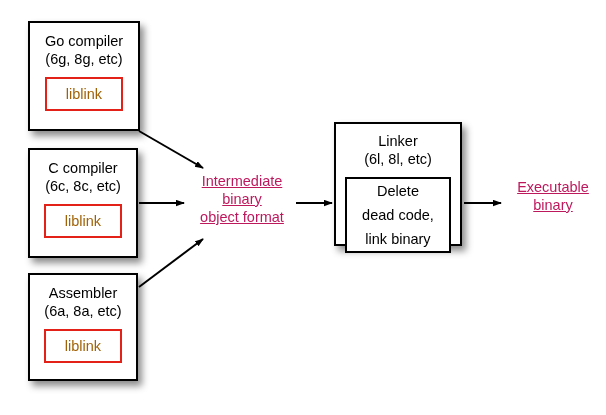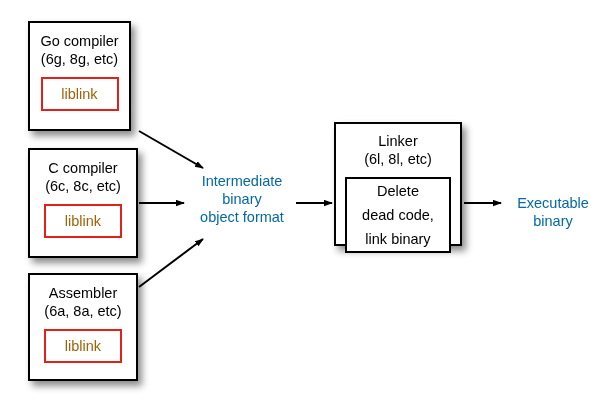--- a/index.html
+++ b/index.html
@@ -55,46 +55,47 @@
     font-size: 14.5px;
     line-height: 24px;
     text-align: center;
     white-space: pre;
   }
   .free-label {
     position: absolute;
     text-align: center;
     font-size: 14.5px;
     line-height: 18px;
-    color: #0369a1;
+    color: #be185d;
     white-space: pre;
+    text-decoration: underline;
   }
   #arrow-layer {
     position: absolute;
     left: 0;
     top: 0;
     width: 606px;
     height: 415px;
     pointer-events: none;
   }
   
-  #box-go      { left: 28px;  top: 21px;  width: 103px; height: 110px; padding-top: 9px; }
+  #box-go      { left: 28px;  top: 21px;  width: 112px; height: 110px; padding-top: 9px; }
   #box-go .inner-red   { width: 78px; height: 34px; margin-top: 9px; }
   
   #box-c       { left: 28px;  top: 148px; width: 110px; height: 110px; padding-top: 9px; }
   #box-c .inner-red    { width: 78px; height: 34px; margin-top: 9px; }
   
   #box-asm     { left: 28px;  top: 273px; width: 110px; height: 108px; padding-top: 9px; }
   #box-asm .inner-red  { width: 78px; height: 34px; margin-top: 9px; }
   
   #box-linker  { left: 334px; top: 122px; width: 128px; height: 124px; padding-top: 8px; }
   #box-linker .inner-black { width: 106px; height: 83px; margin-top: 9px; }
   
   #label-intermediate { left: 186px; top: 172px; width: 112px; }
-  #label-executable   { left: 505px; top: 194px; width: 96px; }
+  #label-executable   { left: 505px; top: 178px; width: 96px; }
 </style>
 </head>
 <body>
 
 <div id="canvas">
 
   <svg id="arrow-layer" viewBox="0 0 606 415" xmlns="http://www.w3.org/2000/svg">
     <defs>
       <marker id="ah" markerWidth="9" markerHeight="9" refX="8" refY="3.2" orient="auto" markerUnits="userSpaceOnUse">
         <path d="M0,0 L9,3.2 L0,6.4 z" fill="#000000"></path>

